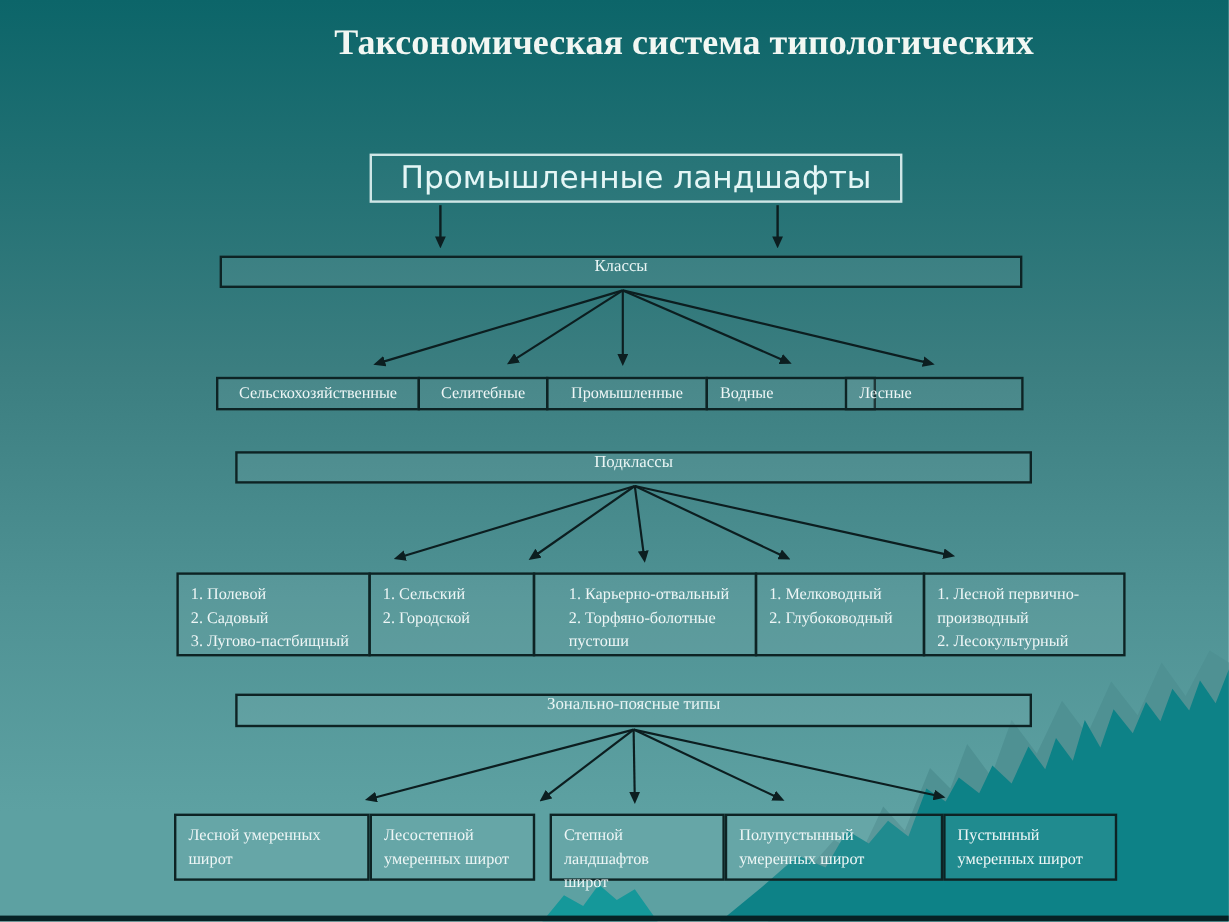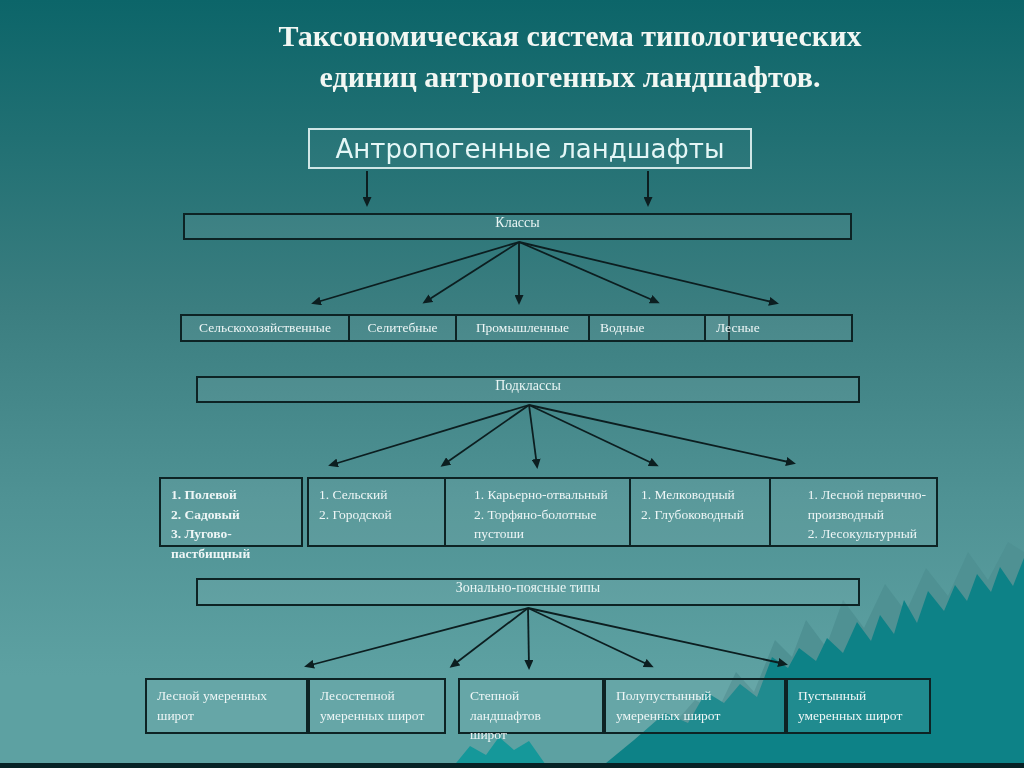--- a/index.html
+++ b/index.html
@@ -58,25 +58,24 @@
   <svg class="layer" width="1024" height="768" viewBox="0 0 1024 768" style="z-index:1;">
     <polygon fill="#4f9193" points="640,768 672,726 695,700 717,712 736,672 754,692 775,640 792,657 806,620 826,647 843,600 864,628 885,584 906,612 926,568 948,596 968,552 988,580 1008,542 1024,552 1024,768"></polygon>
     <polygon fill="#0d8287" points="600,768 634,740 665,713 688,723 706,692 724,703 740,684 757,697 772,657 788,668 799,648 816,661 827,638 843,653 857,622 871,641 880,615 894,634 904,600 917,623 928,591 944,611 955,585 967,601 977,574 991,592 1000,567 1013,586 1024,558 1024,768"></polygon>
     <polygon fill="#15989a" points="452,768 470,746 486,755 499,737 514,750 529,741 548,768"></polygon>
   </svg>
 
   <div class="bottom-strip"></div>
 
   <h1 class="title">
     <span class="t-line">Таксономическая система типологических</span>
-    <span class="t-line">единиц антропогенных ландшафтов.</span>
   </h1>
 
   <div class="root-box">
-    <span>Антропогенные ландшафты</span>
+    <span>Промышленные ландшафты</span>
   </div>
 
   <svg class="layer" width="1024" height="768" viewBox="0 0 1024 768" style="z-index:3;">
     <defs>
       <marker id="ah" markerUnits="userSpaceOnUse" markerWidth="10" markerHeight="9" refX="7" refY="4.5" orient="auto">
         <path d="M0,0 L10,4.5 L0,9 z" fill="#0c1e20"></path>
       </marker>
     </defs>
     <g stroke="#0c1e20" stroke-width="2">
       <line x1="367" y1="171" x2="367" y2="204" marker-end="url(#ah)"></line>
@@ -125,39 +124,39 @@
     <div class="cell align-left" style="left:704px;width:149px;">
       <span class="lines">Лесные</span>
     </div>
   </div>
 
   <div class="bar" id="bar-subclasses">
     <span>Подклассы</span>
   </div>
 
   <div class="row-sub">
-    <div class="cell" style="left:159px;width:144px;font-weight:bold;">
+    <div class="cell" style="left:147px;width:162px;">
       <span class="lines">1. Полевой
 2. Садовый
 3. Лугово-пастбищный</span>
     </div>
     <div class="cell" style="left:307px;width:139px;">
       <span class="lines">1. Сельский
 2. Городской</span>
     </div>
     <div class="cell" style="left:444px;width:187px;padding-left:28px;">
       <span class="lines">1. Карьерно-отвальный
 2. Торфяно-болотные
 пустоши</span>
     </div>
     <div class="cell" style="left:629px;width:142px;">
       <span class="lines">1. Мелководный
 2. Глубоководный</span>
     </div>
-    <div class="cell" style="left:769px;width:169px;justify-content:flex-end;">
+    <div class="cell" style="left:769px;width:169px;">
       <span class="lines">1. Лесной первично-
 производный
 2. Лесокультурный</span>
     </div>
   </div>
 
   <div class="bar" id="bar-zonal">
     <span>Зонально-поясные типы</span>
   </div>
 

